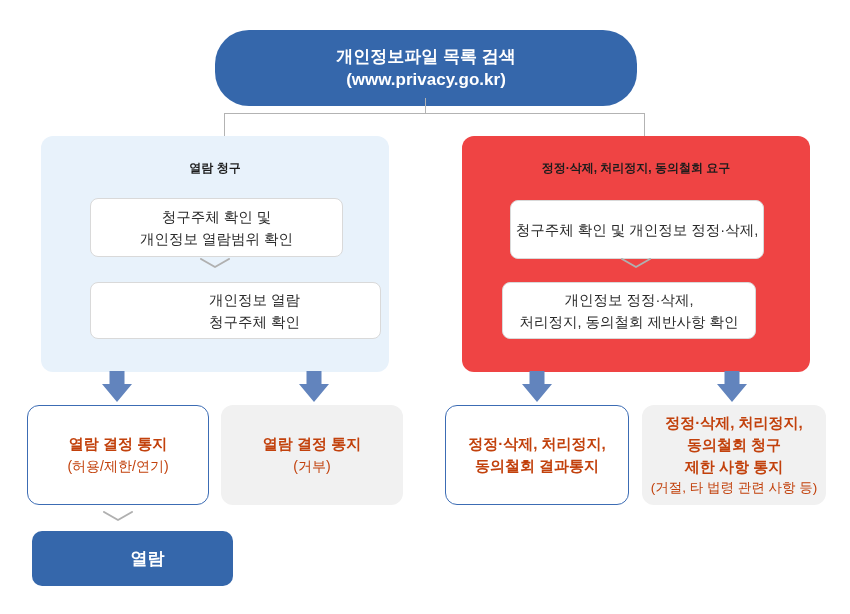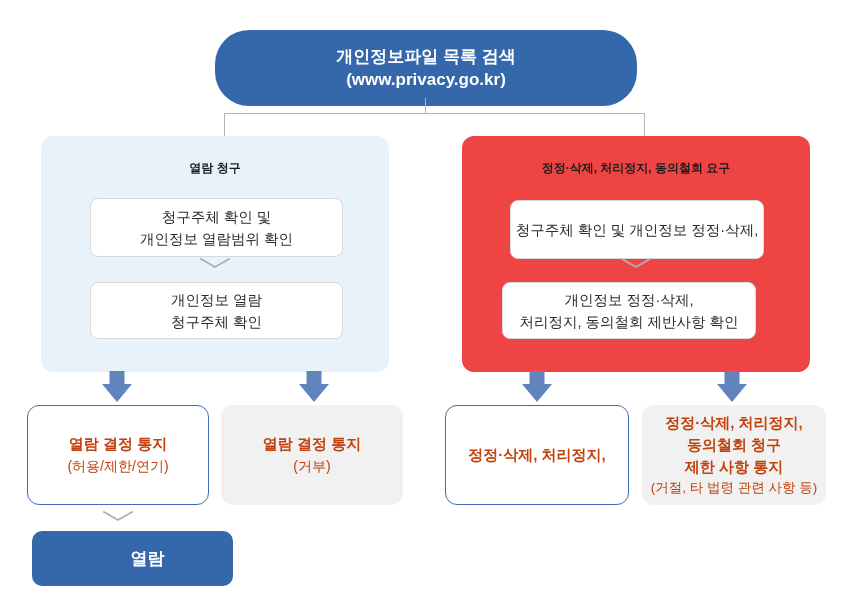--- a/index.html
+++ b/index.html
@@ -98,21 +98,21 @@
 
   <div class="abs panel panel-left">
     <div class="panel-title">열람 청구</div>
     <div class="step-box" style="left:49px; top:62px; width:251px; height:57px;">
       <span>청구주체 확인 및</span>
       <span>개인정보 열람범위 확인</span>
     </div>
     <svg class="abs chev" style="left:159px; top:122px;" width="30" height="11" viewBox="0 0 30 11">
       <polyline points="1,1 15,9 29,1" fill="none" stroke="#b0b0b0" stroke-width="2" stroke-linecap="round" stroke-linejoin="round"></polyline>
     </svg>
-    <div class="step-box" style="left:49px; top:146px; width:251px; height:55px;">
+    <div class="step-box" style="left:49px; top:146px; width:251px; height:55px;padding-left:38px;">
       <span>개인정보 열람</span>
       <span>청구주체 확인</span>
     </div>
   </div>
 
   <div class="abs panel panel-right">
     <div class="panel-title">정정·삭제, 처리정지, 동의철회 요구</div>
     <div class="step-box" style="left:48px; top:64px; width:252px; height:57px;">
       <span>청구주체 확인 및 개인정보 정정·삭제,</span>
     </div>
@@ -141,20 +141,21 @@
   <div class="abs outcome outlined" style="left:27px; width:182px;">
     <span class="b">열람 결정 통지</span>
     <span class="r">(허용/제한/연기)</span>
   </div>
   <div class="abs outcome graybox" style="left:221px; width:182px;">
     <span class="b">열람 결정 통지</span>
     <span class="r">(거부)</span>
   </div>
   <div class="abs outcome outlined" style="left:445px; width:184px;">
     <span class="b">정정·삭제, 처리정지,</span>
+    <span class="b">동의철회 결과통지</span>
   </div>
   <div class="abs outcome graybox" style="left:642px; width:184px;">
     <span class="b">정정·삭제, 처리정지,</span>
     <span class="b">동의철회 청구</span>
     <span class="b">제한 사항 통지</span>
     <span class="r2">(거절, 타 법령 관련 사항 등)</span>
   </div>
 
   <svg class="abs chev" style="left:103px; top:511px;" width="30" height="11" viewBox="0 0 30 11">
     <polyline points="1,1 15,9 29,1" fill="none" stroke="#b0b0b0" stroke-width="2" stroke-linecap="round" stroke-linejoin="round"></polyline>

